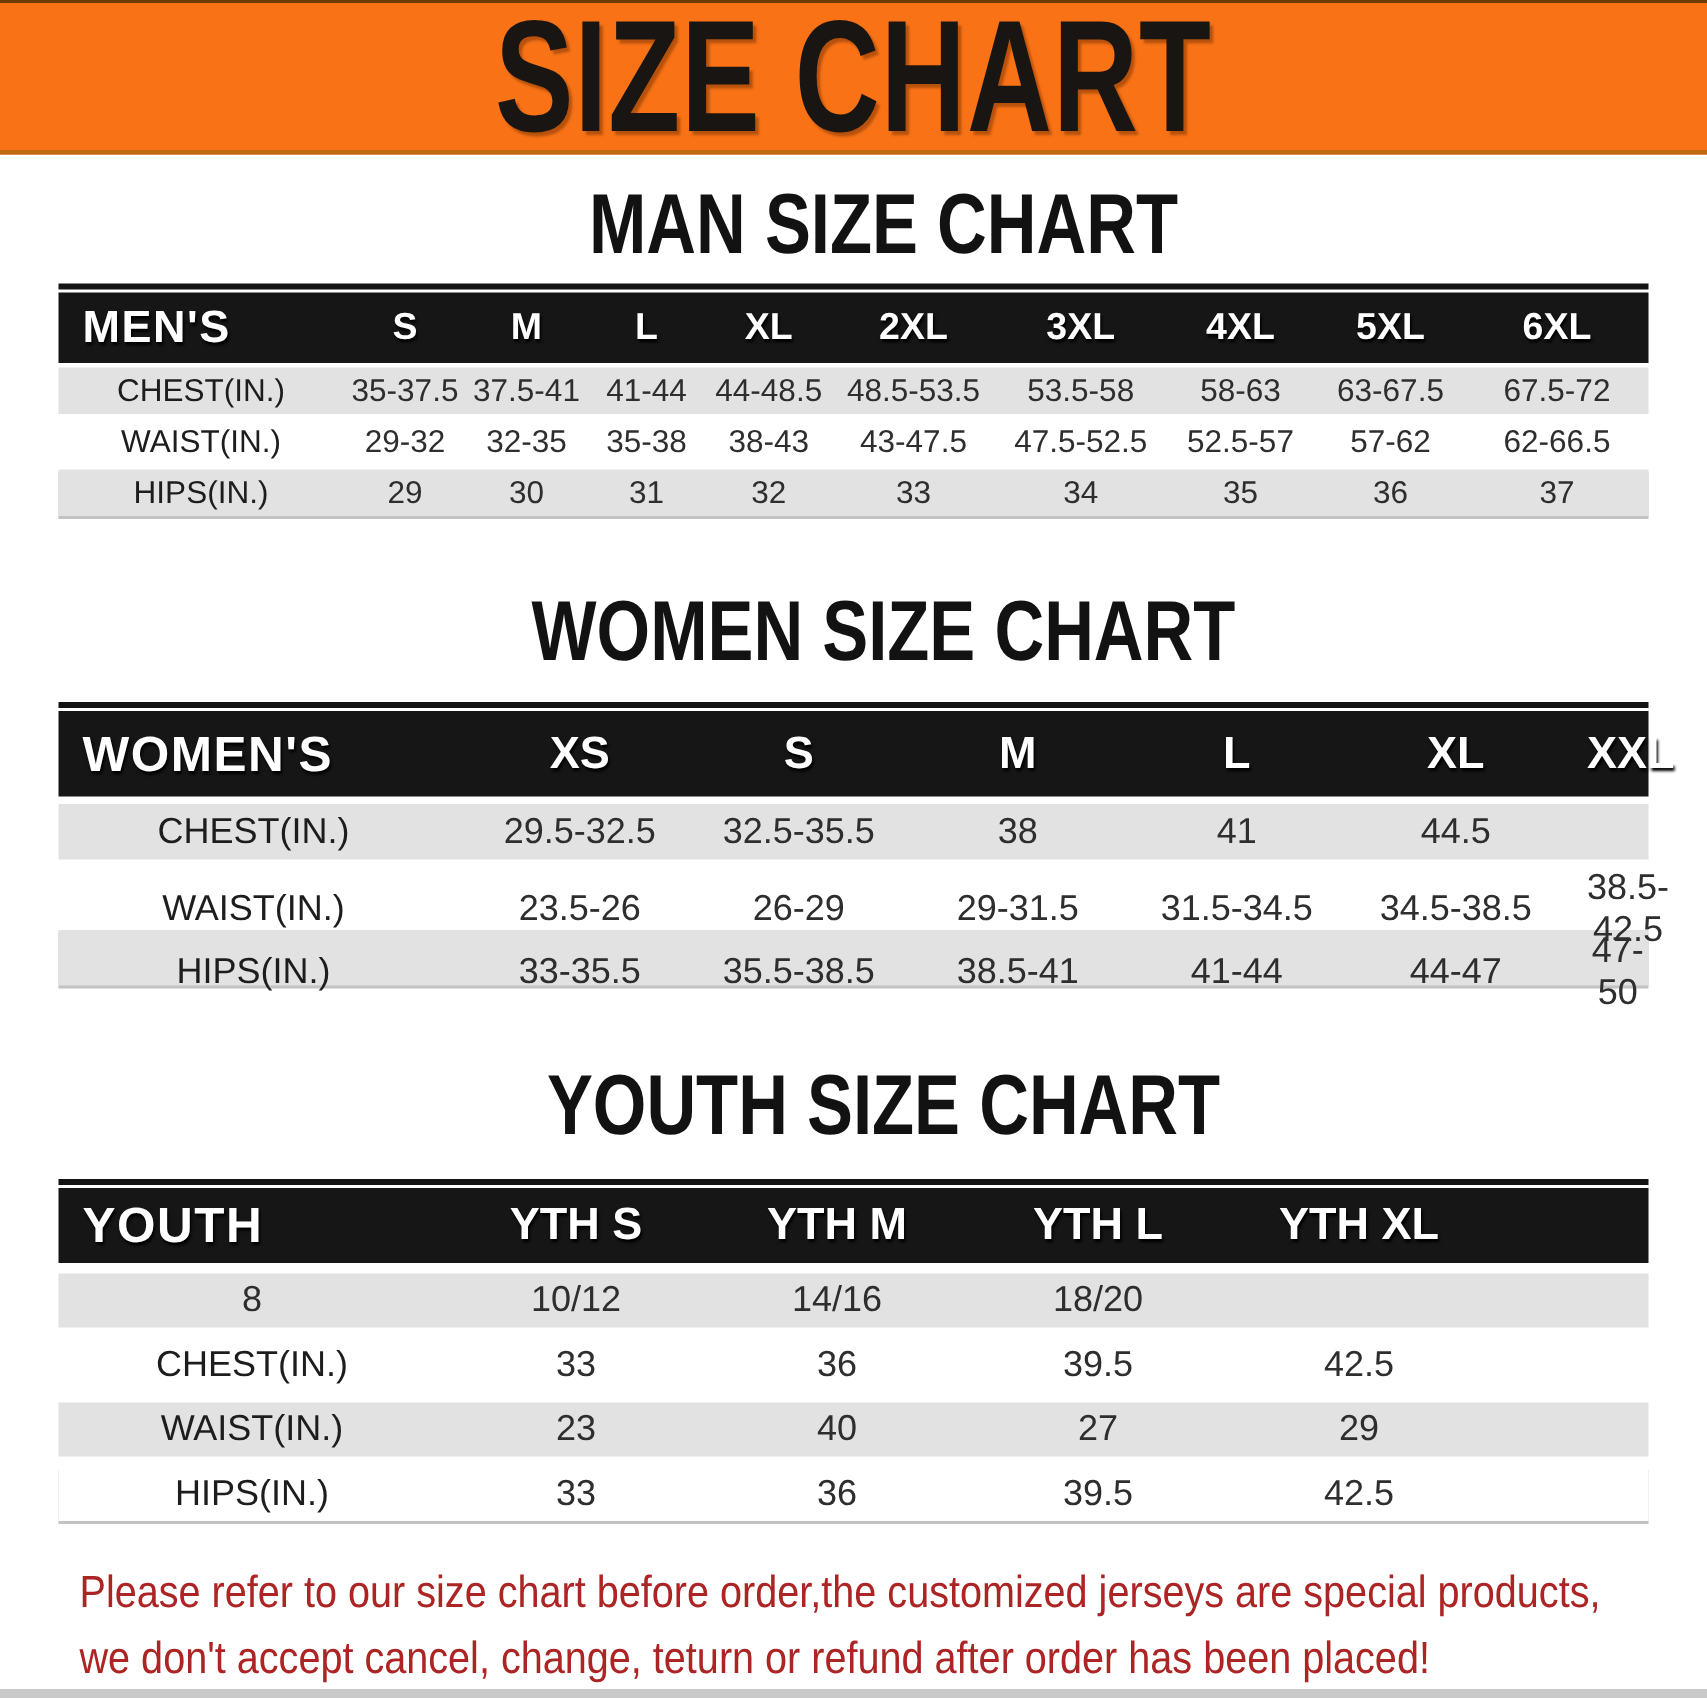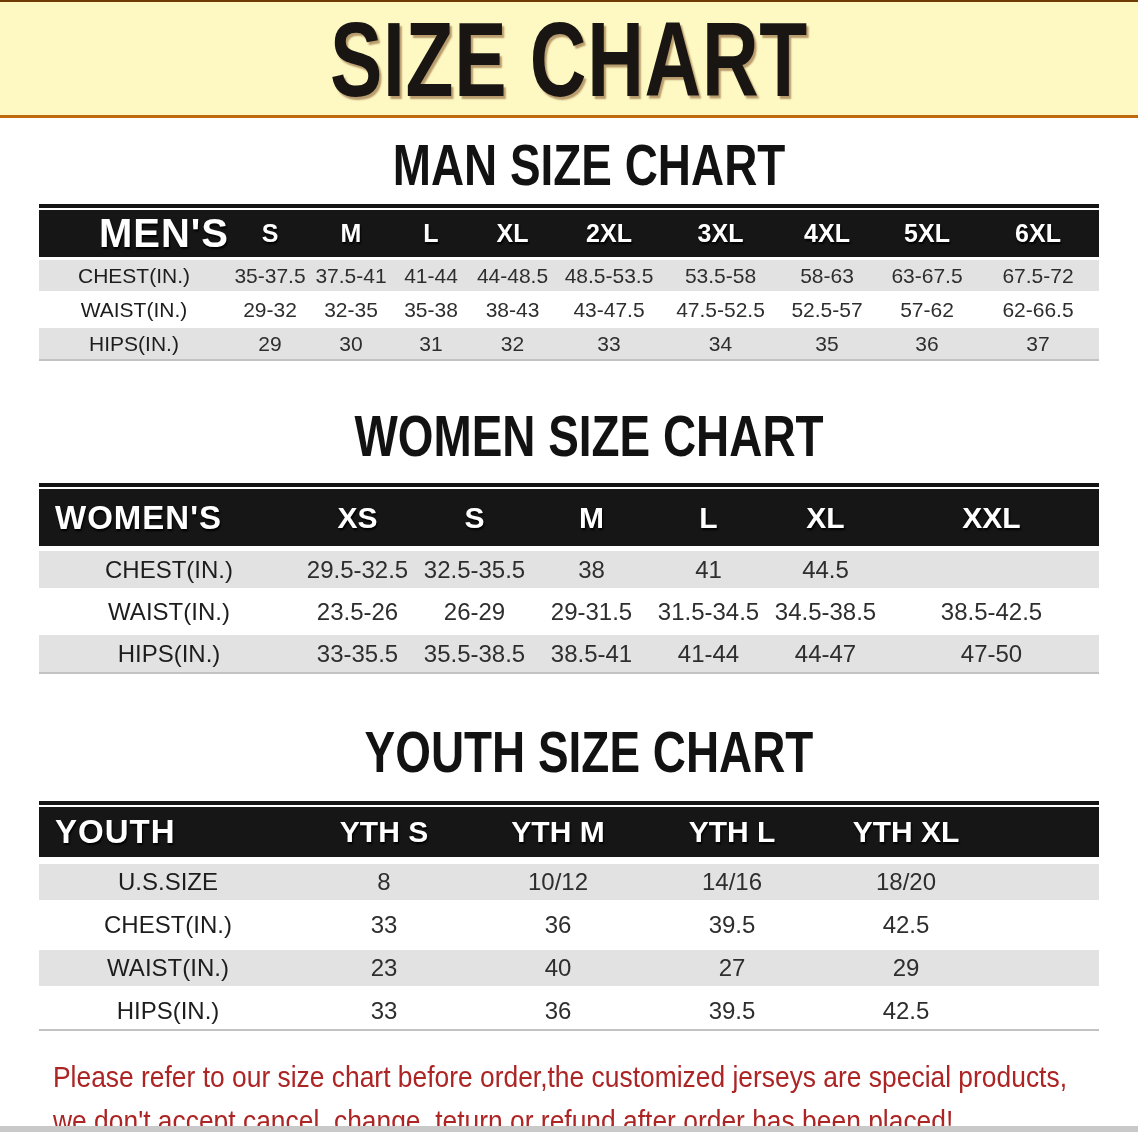--- a/index.html
+++ b/index.html
@@ -4,21 +4,21 @@
 <style>
   * { box-sizing: border-box; }
   html,body { margin:0; padding:0; }
   body {
     width:1138px; height:1132px; position:relative; overflow:hidden;
     background:#ffffff; font-family:"Liberation Sans", sans-serif;
   }
 
   
   .banner {
-    height:118px; background:#fef9c3;
+    height:103px; background:#f97316;
     border-top:2px solid #6e3a05; border-bottom:3px solid #c06a10;
     display:flex; align-items:center; justify-content:center;
   }
   .banner-title {
     font-size:106px; font-weight:700; color:#181512; line-height:1;
     letter-spacing:1px; white-space:nowrap;
     transform:scale(0.74,1.0);
     text-shadow:3px 3px 2px rgba(100,40,0,0.45);
   }
 
@@ -50,24 +50,24 @@
 
   .trow { display:grid; align-items:center; }
   .trow.gray  { background:#E2E2E2; }
   .trow.white { background:#ffffff; }
   .trow:last-child { box-shadow:0 2px 0 #c2c2c2; }
   .rlabel { text-align:center; color:#1d1d1d; }
   .cell   { text-align:center; color:#2e2e2e; }
 
   .t-men .grid   { grid-template-columns:190px 82px 80px 80px 83px 110px 113px 100px 100px 1fr; }
   .t-men .thead  { height:47px; font-size:25px; }
-  .t-men .corner { font-size:40px;text-align:right; }
+  .t-men .corner { font-size:30px; }
   .t-men .trow   { height:31px; margin-top:3px; font-size:21px; }
 
-  .t-women .grid   { grid-template-columns:260px 117px 117px 117px 117px 117px 1fr; }
+  .t-women .grid   { grid-template-columns:260px 117px 117px 117px 117px 117px 1fr;gap:29px; }
   .t-women .thead  { height:57px; font-size:30px; }
   .t-women .corner { font-size:33px; }
   .t-women .trow   { height:37px; margin-top:5px; font-size:24px; }
 
   .t-youth .grid   { grid-template-columns:258px 174px 174px 174px 174px 1fr; }
   .t-youth .thead  { height:50px; font-size:30px; }
   .t-youth .corner { font-size:33px; }
   .t-youth .trow   { height:36px; margin-top:7px; font-size:24px; }
 
   
@@ -186,21 +186,20 @@
 </div>
 <div class="sizetable t-youth mt-youth">
     <div class="thead grid">
       <div class="corner">YOUTH</div>
       <div class="hcell">YTH S</div>
       <div class="hcell">YTH M</div>
       <div class="hcell">YTH L</div>
       <div class="hcell">YTH XL</div>
     </div>
     <div class="trow grid gray">
-      <div class="rlabel">U.S.SIZE</div>
       <div class="cell">8</div>
       <div class="cell">10/12</div>
       <div class="cell">14/16</div>
       <div class="cell">18/20</div>
     </div>
     <div class="trow grid white">
       <div class="rlabel">CHEST(IN.)</div>
       <div class="cell">33</div>
       <div class="cell">36</div>
       <div class="cell">39.5</div>

